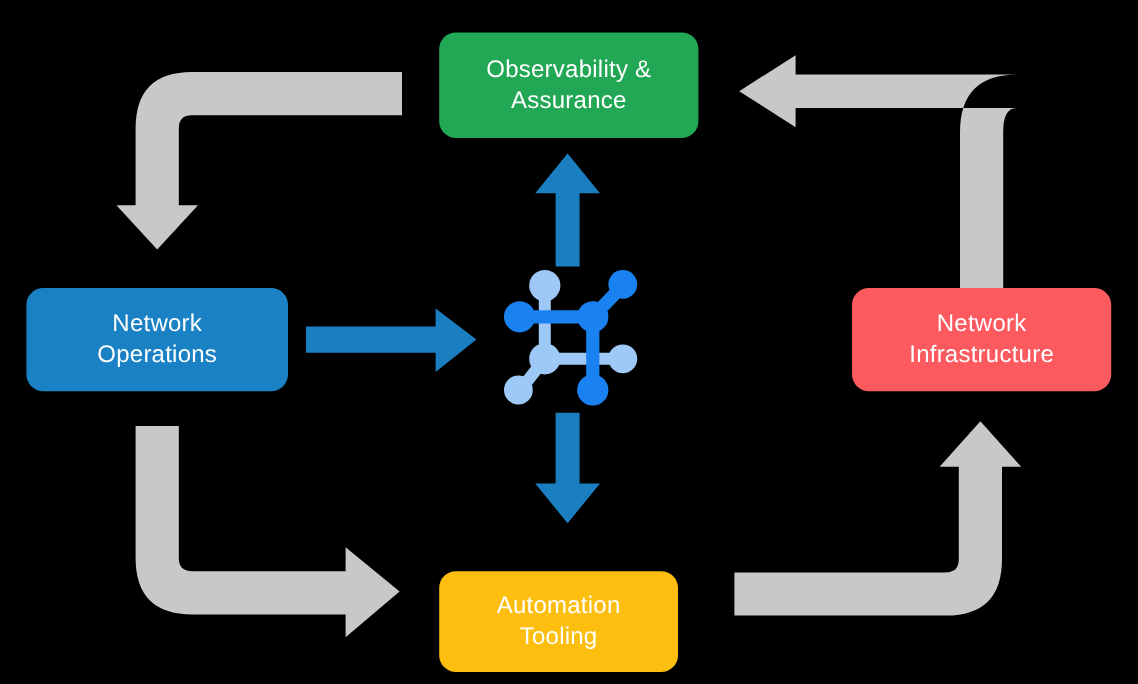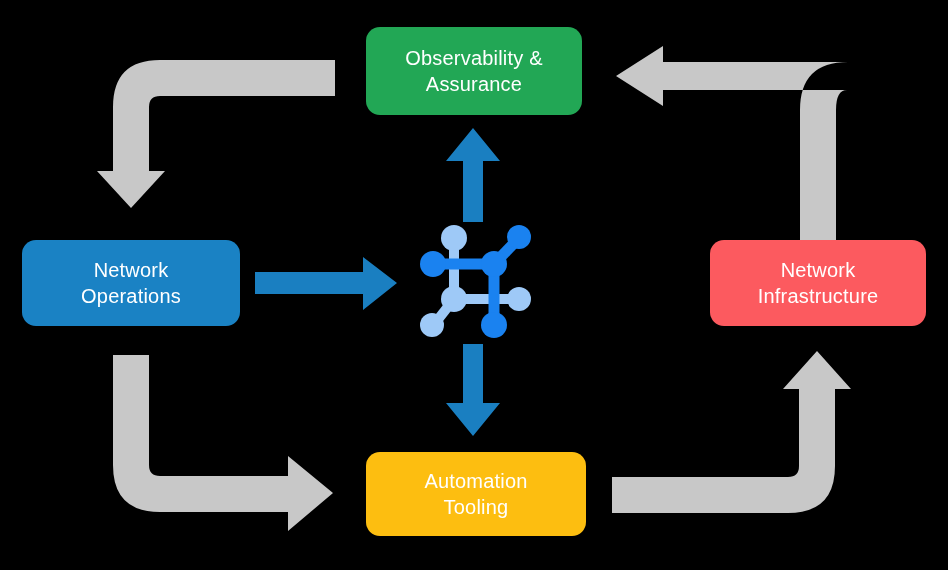--- a/index.html
+++ b/index.html
@@ -52,22 +52,22 @@
   }
   #box-network-infrastructure {
     left: 710px;
     top: 240px;
     width: 216px;
     height: 86px;
     background: #fc5a5f;
   }
   #box-automation-tooling {
     left: 366px;
-    top: 452px;
-    width: 220px;
+    top: 476px;
+    width: 199px;
     height: 84px;
     background: #fdbe10;
     text-align: center;
   }
   .svg-layer {
     position: absolute;
     left: 0;
     top: 0;
     width: 948px;
     height: 570px;

